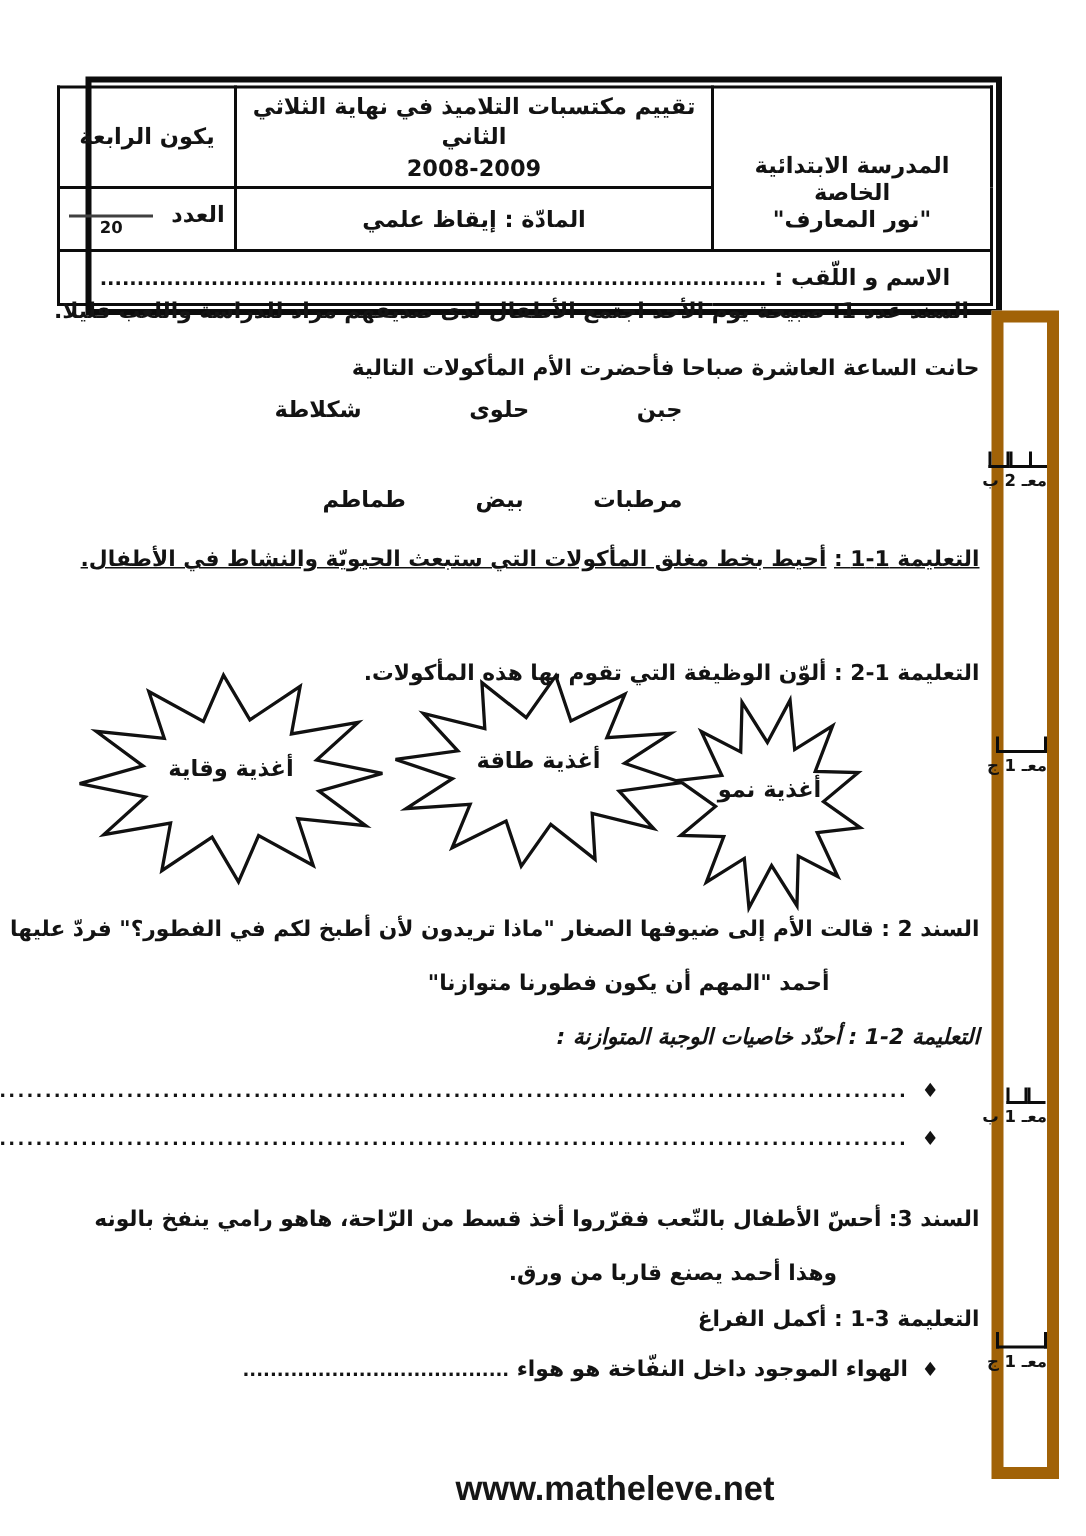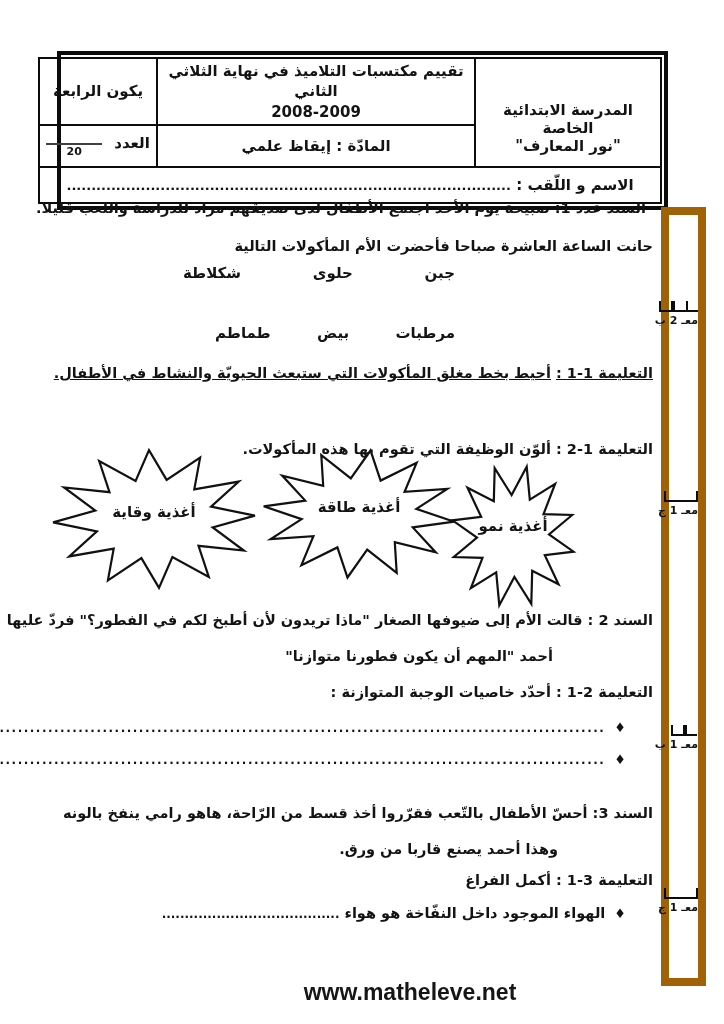--- a/index.html
+++ b/index.html
@@ -133,21 +133,21 @@
     <polygon fill="#ffffff" stroke="#111111" stroke-width="2.2" points="204.9,68.6 162.7,80.4 193.9,103.5 148.5,98.8 158.8,130.0 122.4,110.1 109.0,140.9 91.4,111.1 57.9,133.4 63.7,101.7 19.2,109.4 46.9,84.3 3.1,75.4 45.3,63.6 14.1,40.5 59.5,45.2 49.2,14.0 85.6,33.9 99.0,3.1 116.6,32.9 150.1,10.6 144.3,42.3 188.8,34.6 161.1,59.7"></polygon>
   </svg>
   <div class="star-label" style="left:50px; top:503px; width:208px;">أغذية وقاية</div>
 
   <div class="line" style="top:612px; right:71px;">
     <span class="lbl">السند 2 :</span><span>قالت الأم إلى ضيوفها الصغار "ماذا تريدون لأن أطبخ لكم في الفطور؟" فردّ عليها</span>
   </div>
   <div class="line" style="top:648px; right:171px;">
     <span>أحمد "المهم أن يكون فطورنا متوازنا"</span>
   </div>
-  <div class="line" style="top:684px; right:71px;">
+  <div class="line" style="top:684px; right:71px;font-style:italic;">
     <span class="lbl">التعليمة 2-1 :</span><span>أحدّد خاصيات الوجبة المتوازنة :</span>
   </div>
 
   <div class="ansline" style="top:719px; right:98px;">
     <span class="bullet">♦</span><span class="dots">....................................................................................................</span>
   </div>
   <div class="ansline" style="top:751px; right:98px;">
     <span class="bullet">♦</span><span class="dots">....................................................................................................</span>
   </div>
 

